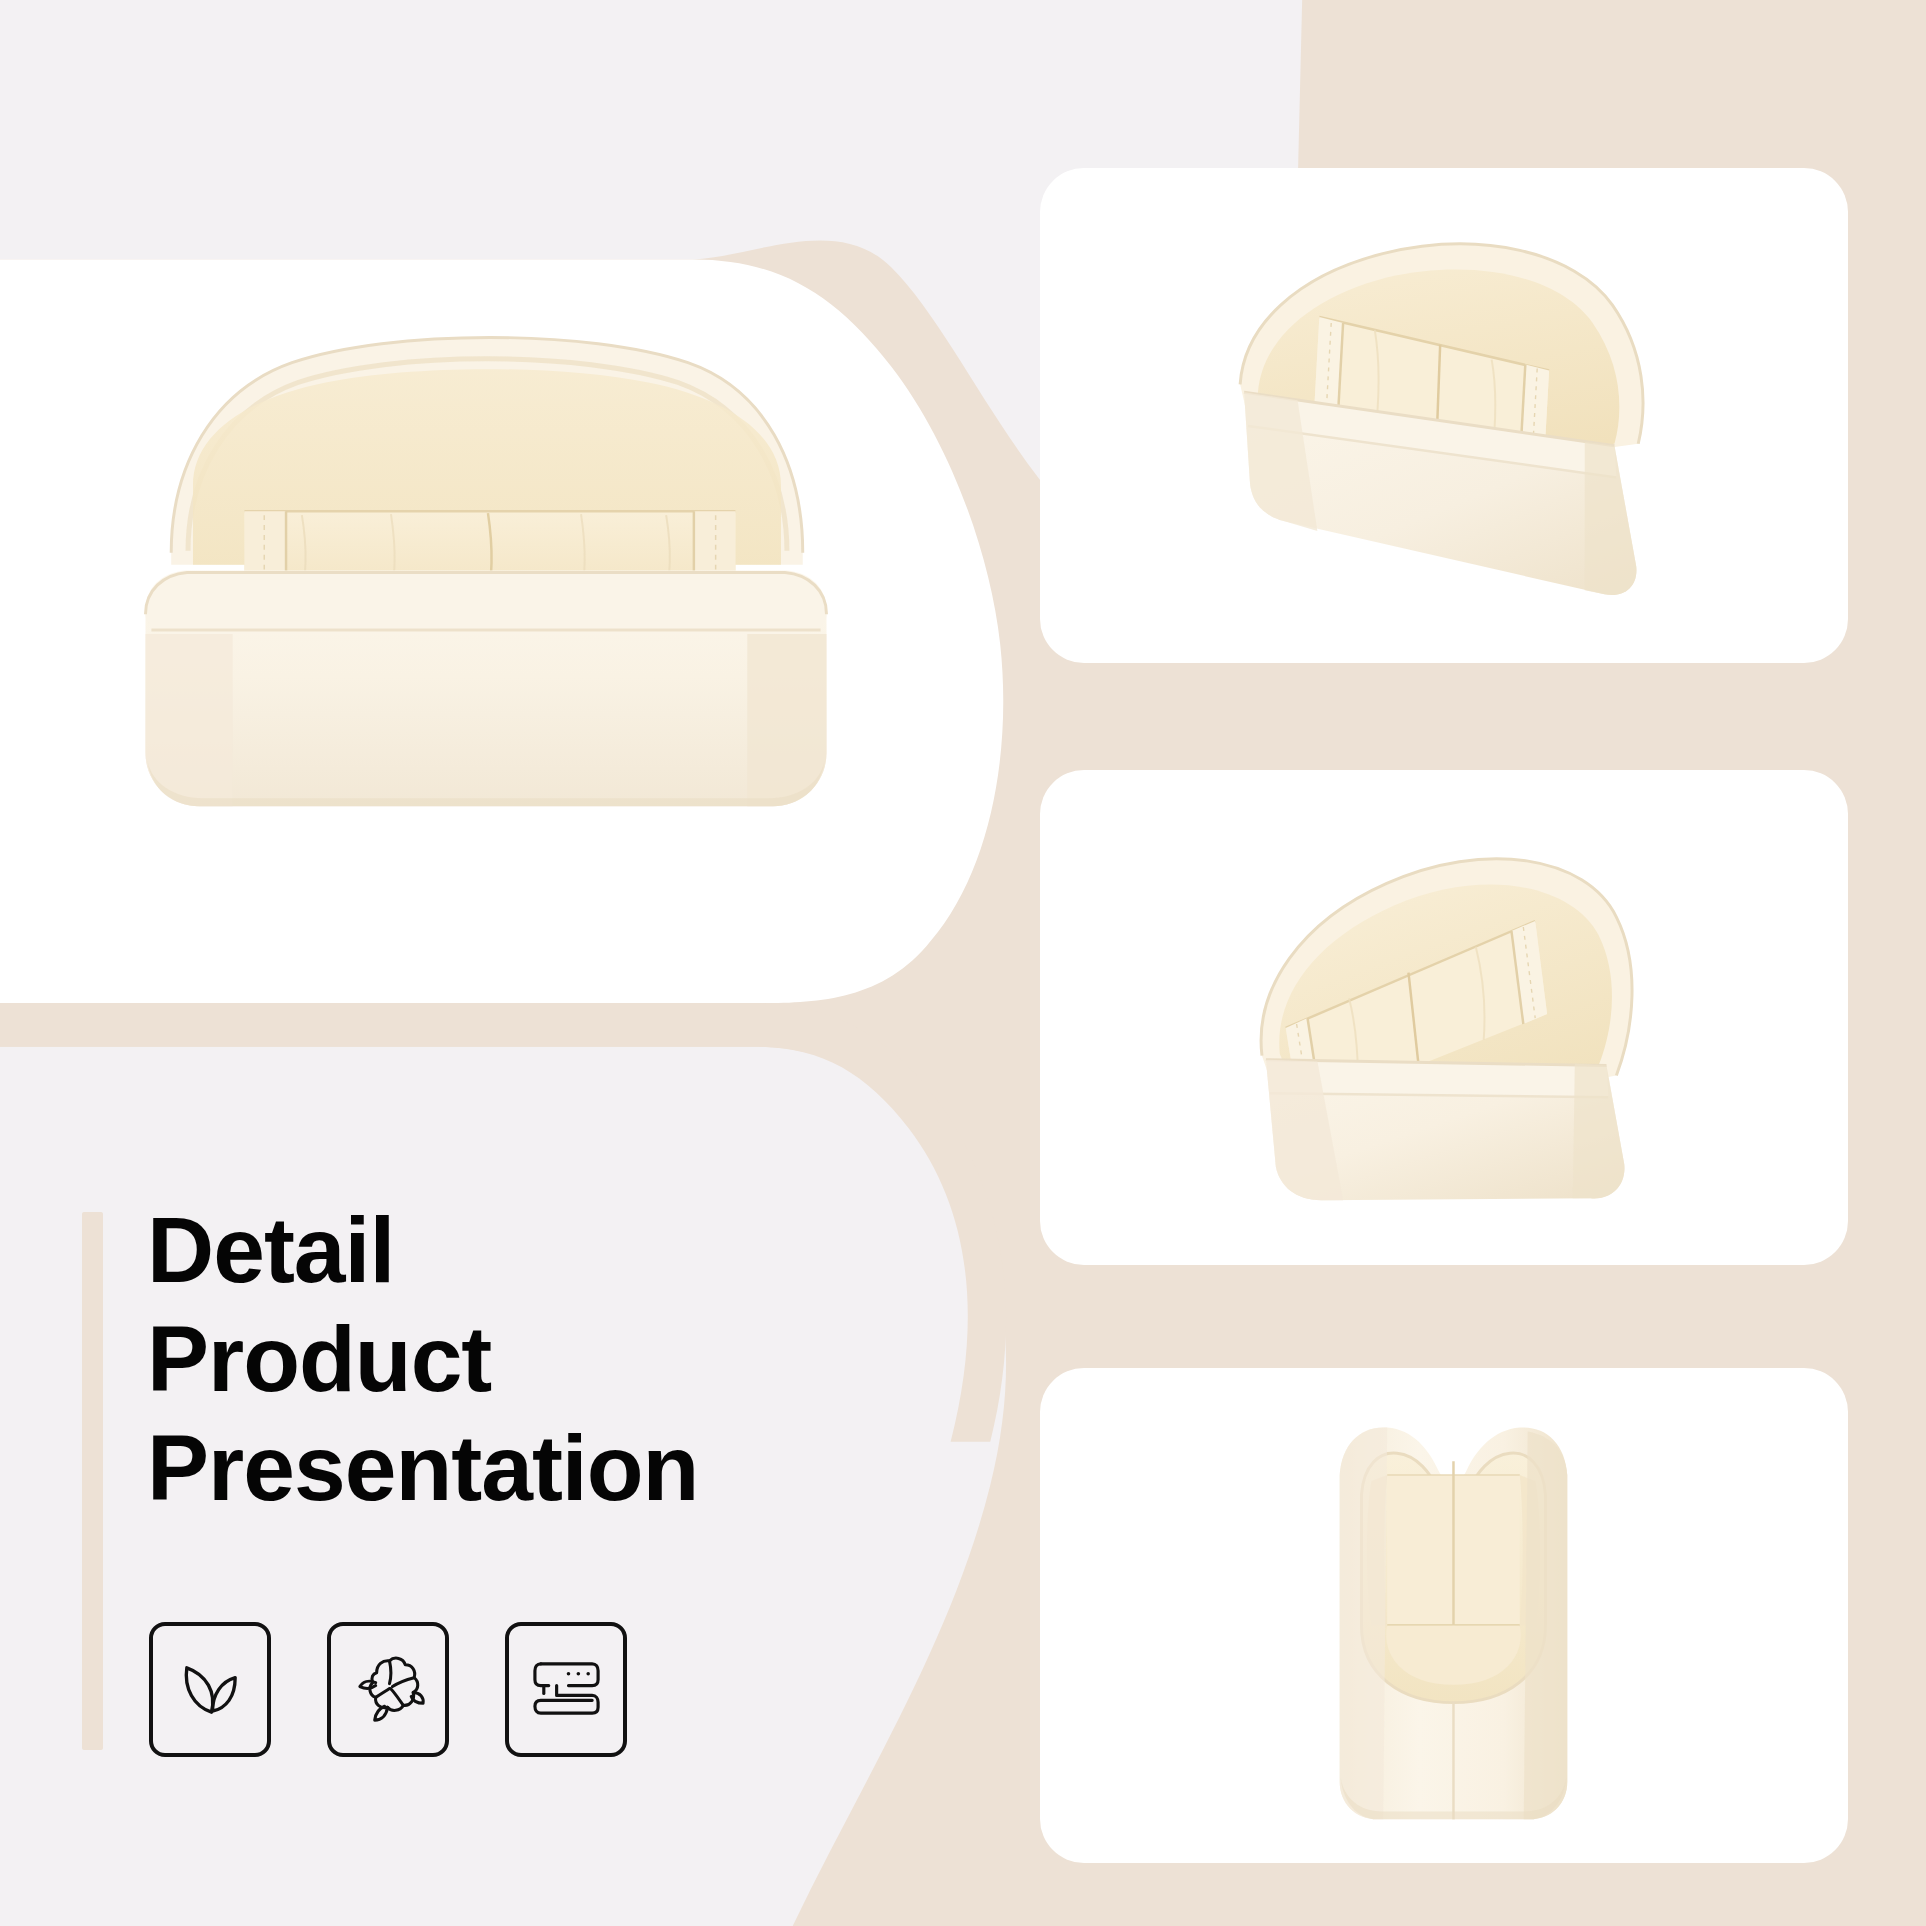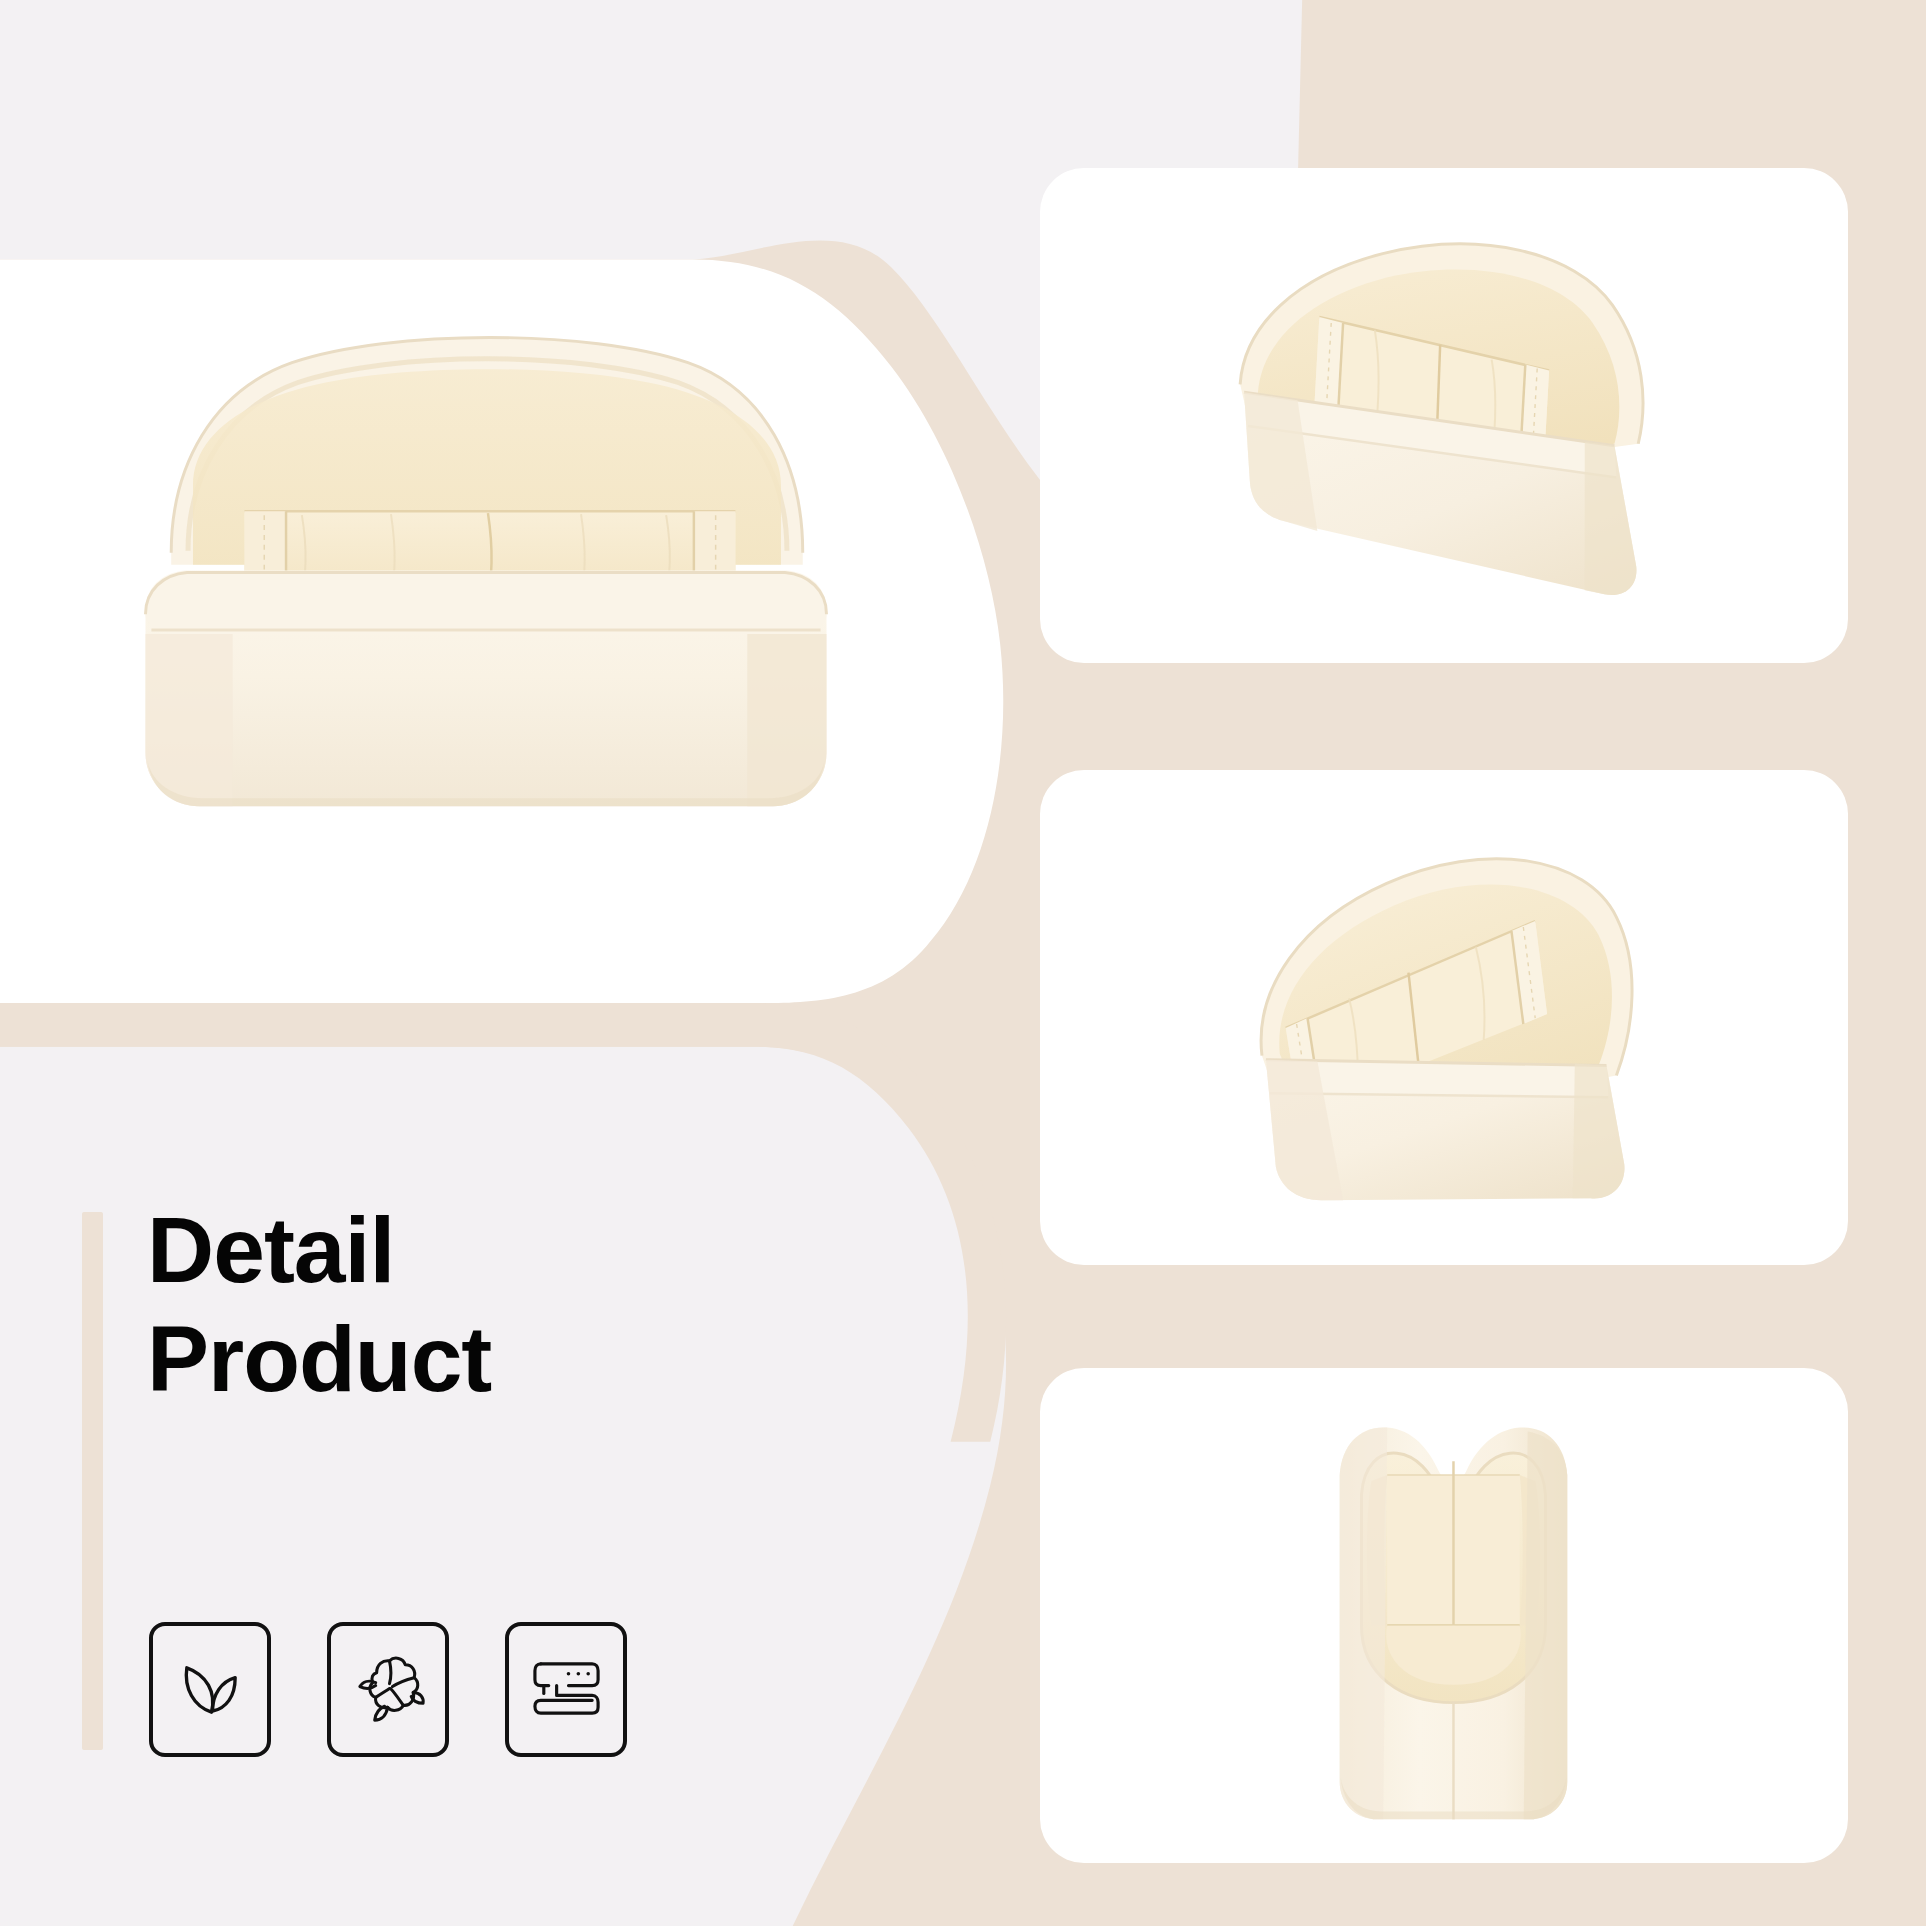--- a/index.html
+++ b/index.html
@@ -288,20 +288,21 @@
                  C279,418 264,436 244,436 L90,436 C70,436 55,418 53,394
                  C56,414 72,428 94,428 Z" fill="#E9DCC2" opacity="0.5"></path>
       </svg>
     </div>
   </div>
 
   <div id="accent-bar"></div>
   <div id="title">
     <span class="ln">Detail</span>
     <span class="ln">Product</span>
+    <span class="ln">Presentation</span>
   </div>
 
   <div id="icon-row">
 
     <div class="icon-box">
       <svg width="73" height="73" viewBox="0 0 74 74" fill="none" stroke="#111" stroke-width="3.4" stroke-linecap="round" stroke-linejoin="round">
 
         <path d="M13,15 C33,22 43,40 38,60 C20,54 10,36 13,15 Z"></path>
 
         <path d="M62,25 C62,44 53,56 39,59 C39,42 48,29 62,25 Z"></path>

